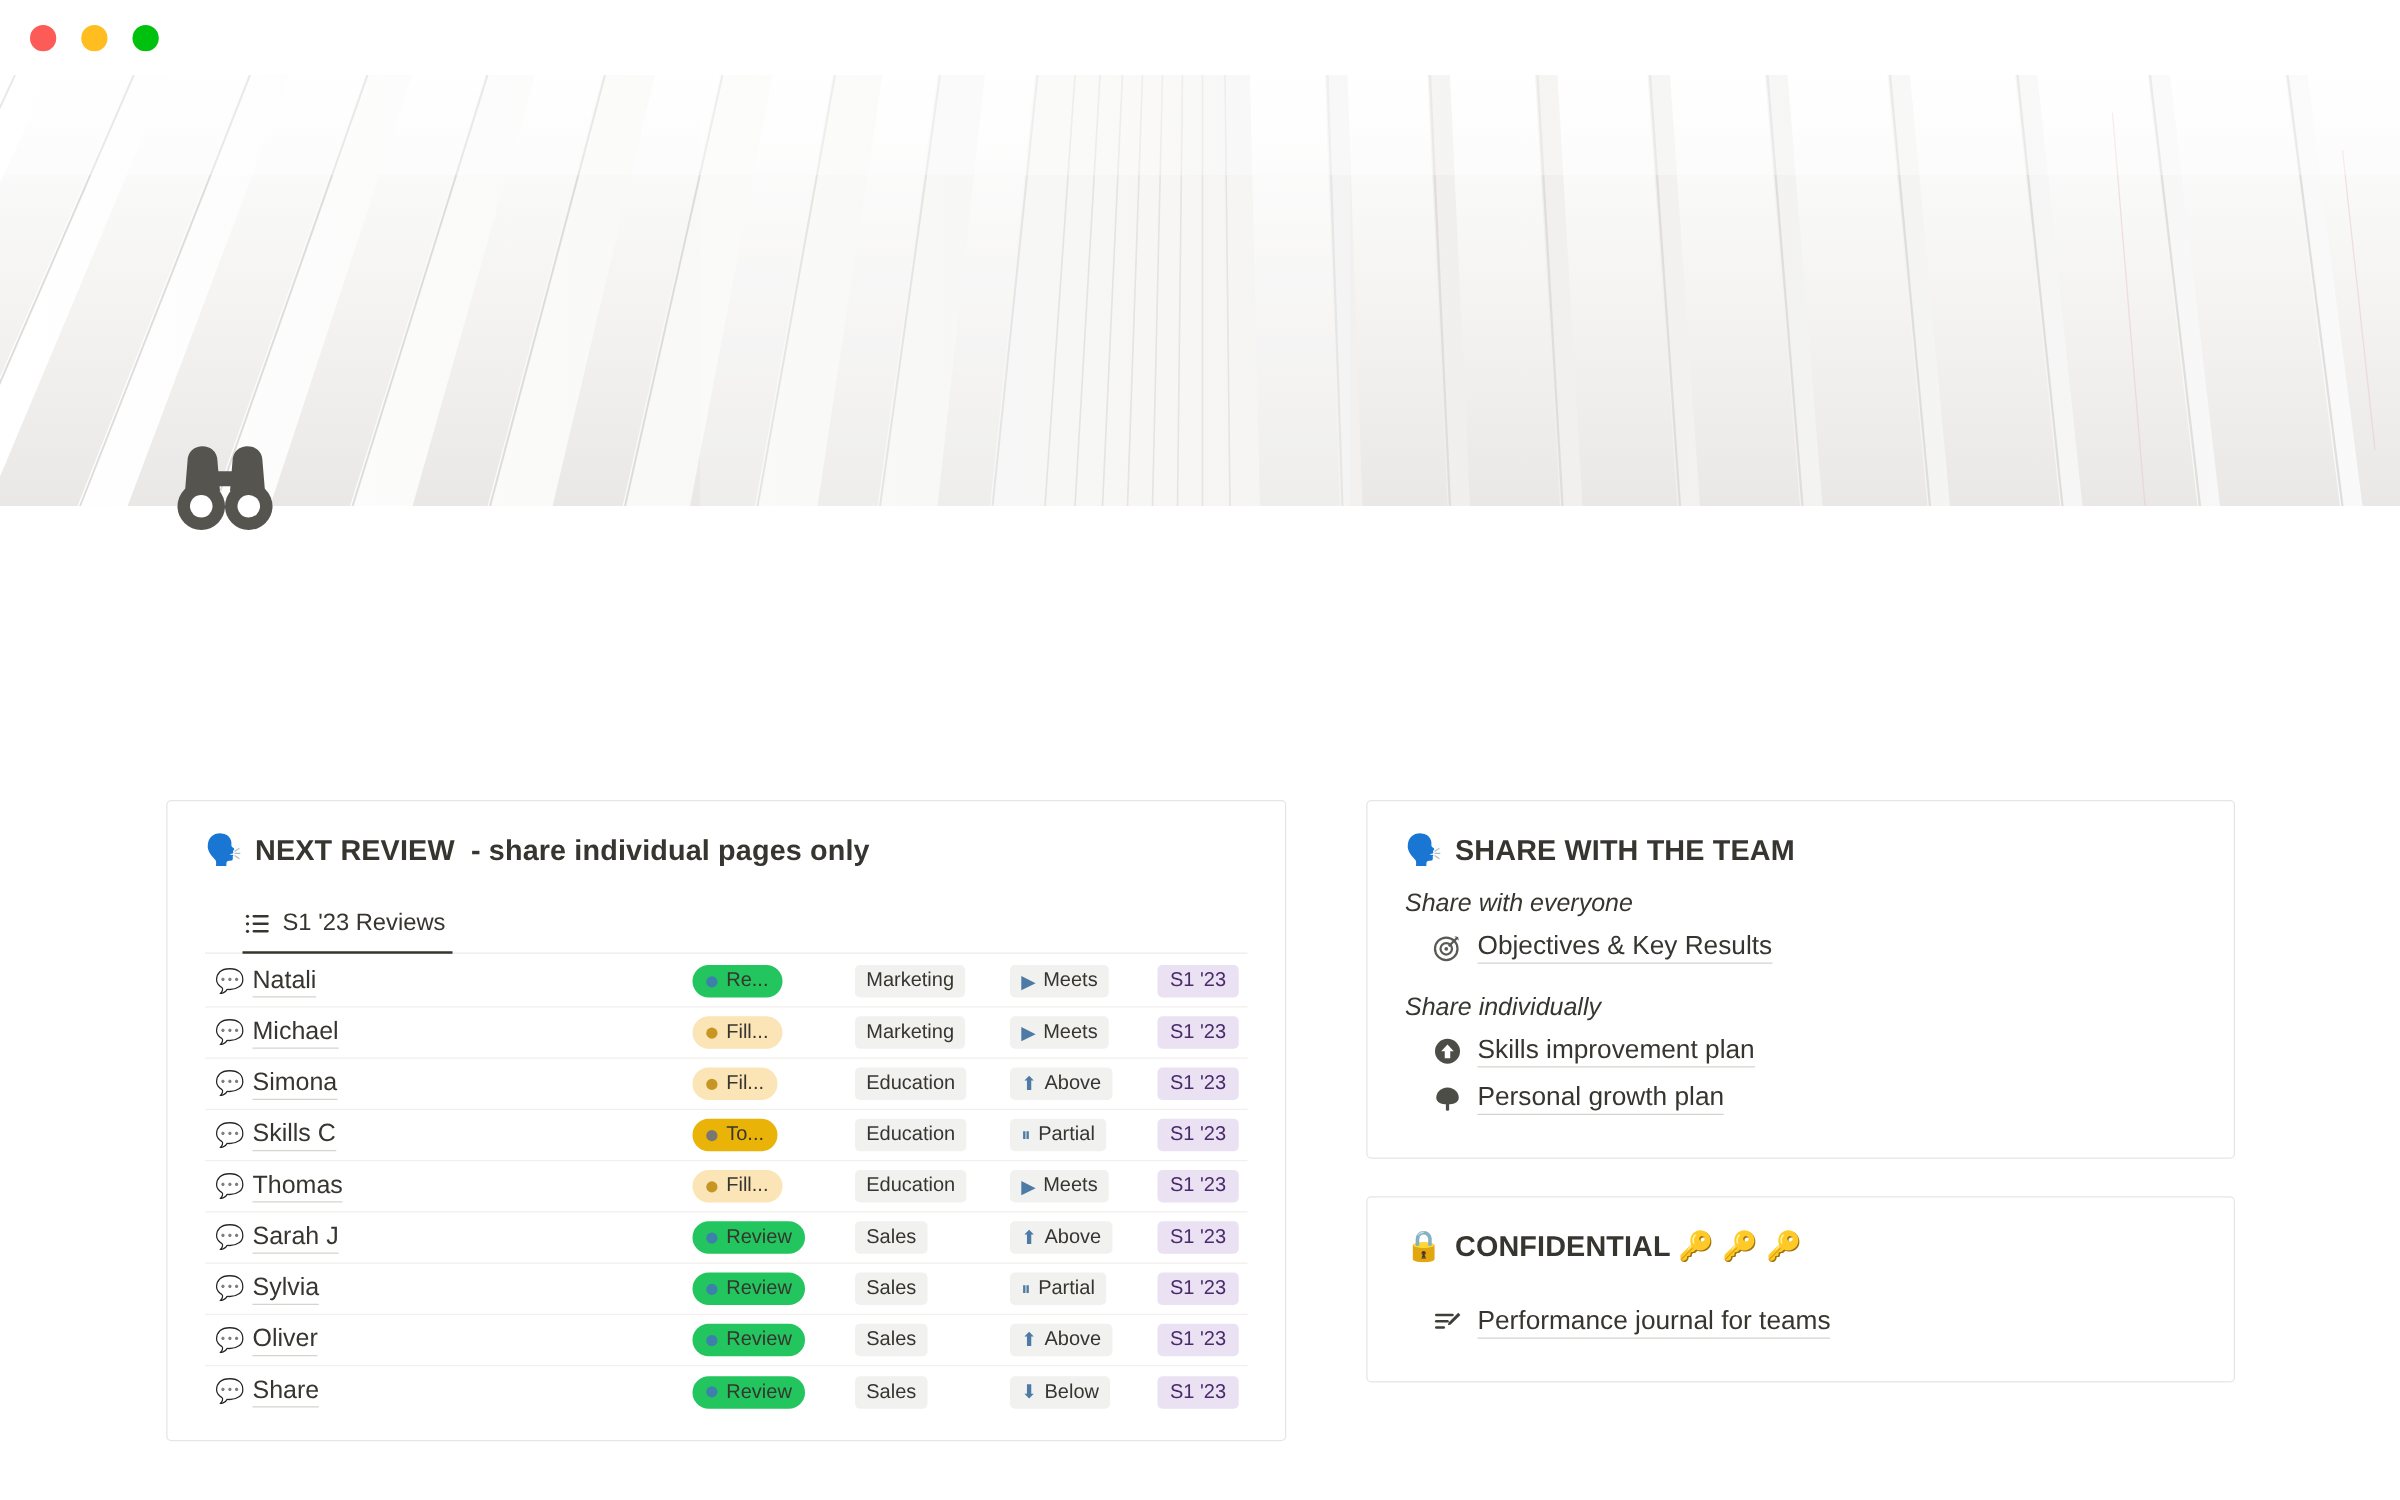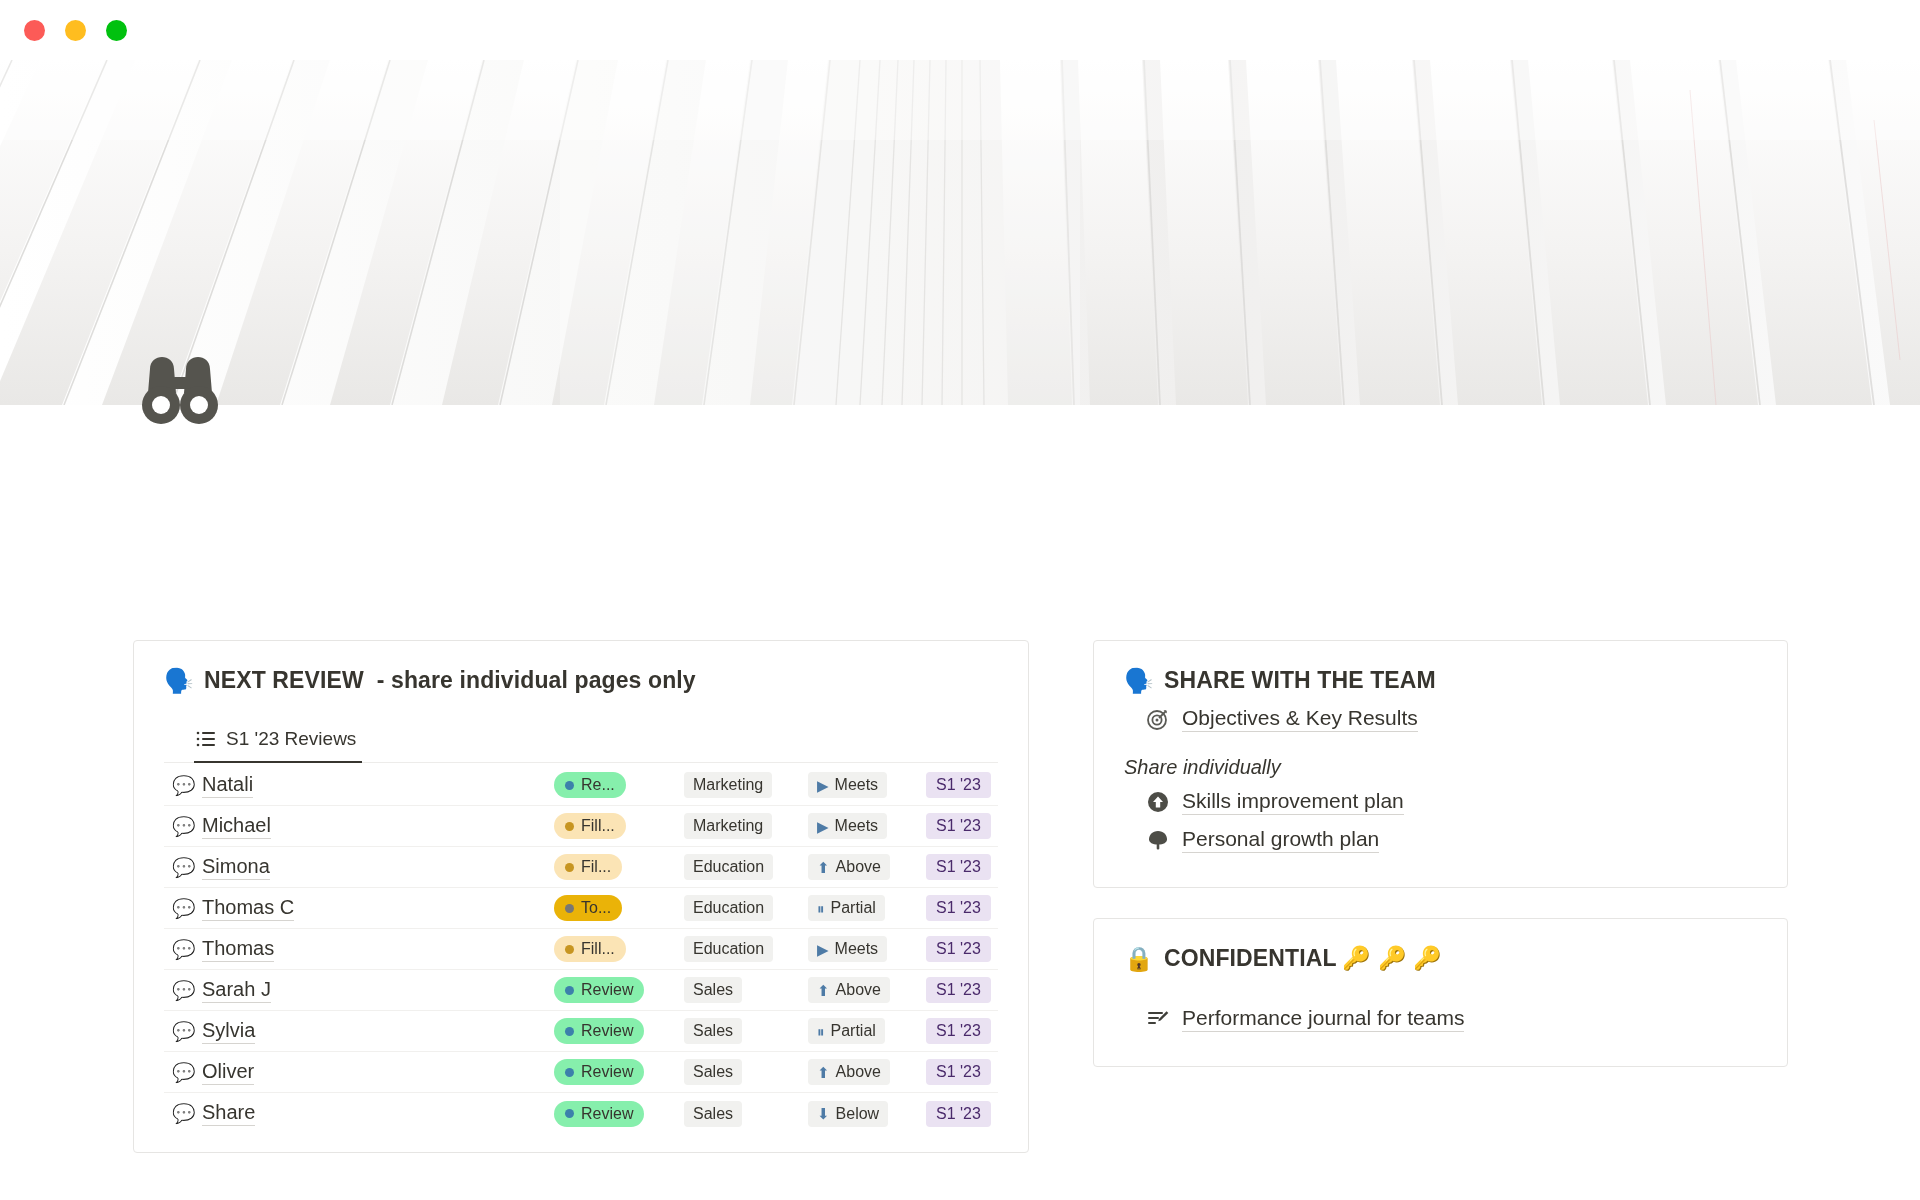--- a/index.html
+++ b/index.html
@@ -182,21 +182,21 @@
     border-radius: 13px;
     font-size: 16px;
     color: #37352f;
     white-space: nowrap;
     max-width: 100%;
     overflow: hidden;
   }
   .pill .bullet {
     width: 9px; height: 9px; border-radius: 50%; flex: none;
   }
-  .pill.blue   { background: #86efac; }
+  .pill.blue   { background: #22c55e; }
   .pill.blue   .bullet { background: #3c80ab; }
   .pill.yellow { background: #fbe4b5; }
   .pill.yellow .bullet { background: #c79521; }
   .pill.grey   { background: #eab308; }
   .pill.grey   .bullet { background: #787774; }
 
   .tag {
     display: inline-flex;
     align-items: center;
     gap: 6px;
@@ -454,21 +454,21 @@
                     <span class="emoji-sm" style="color: rgb(78, 123, 166);">⬆</span>
                     <span>Above</span>
                   </span>
                 </span>
                 <span class="cell c-period">
                   <span class="tag purple">S1 '23</span>
                 </span>
               </div>
               <div class="db-row">
                 <span class="row-icon">💬</span>
-                <span class="row-name">Thomas C</span>
+                <span class="row-name">Skills C</span>
                 <span class="row-spacer"></span>
                 <span class="cell c-status">
                   <span class="pill grey">
                     <span class="bullet"></span>
                     <span>To...</span>
                   </span>
                 </span>
                 <span class="cell c-team">
                   <span class="tag">Education</span>
                 </span>
@@ -604,20 +604,21 @@
     </div>
 
     <div class="col-right">
 
       <div class="card">
         <div class="card-header">
           <span class="emoji">🗣️</span>
           <span class="card-title">SHARE WITH THE TEAM</span>
         </div>
 
+        <div class="sub-label">Share with everyone</div>
 
         <div class="link-row">
           <span class="licon">
             <svg viewBox="0 0 24 24" aria-hidden="true">
               <circle cx="11" cy="13" r="9" fill="none" stroke="#5a5a55" stroke-width="1.8"></circle>
               <circle cx="11" cy="13" r="4.6" fill="none" stroke="#5a5a55" stroke-width="1.8"></circle>
               <circle cx="11" cy="13" r="1.5" fill="#5a5a55"></circle>
               <path d="M13 11 L20 4" stroke="#5a5a55" stroke-width="1.8" fill="none"></path>
               <path d="M17.5 3 L20.5 3.6 L21 6.5 Z" fill="#5a5a55"></path>
             </svg>

